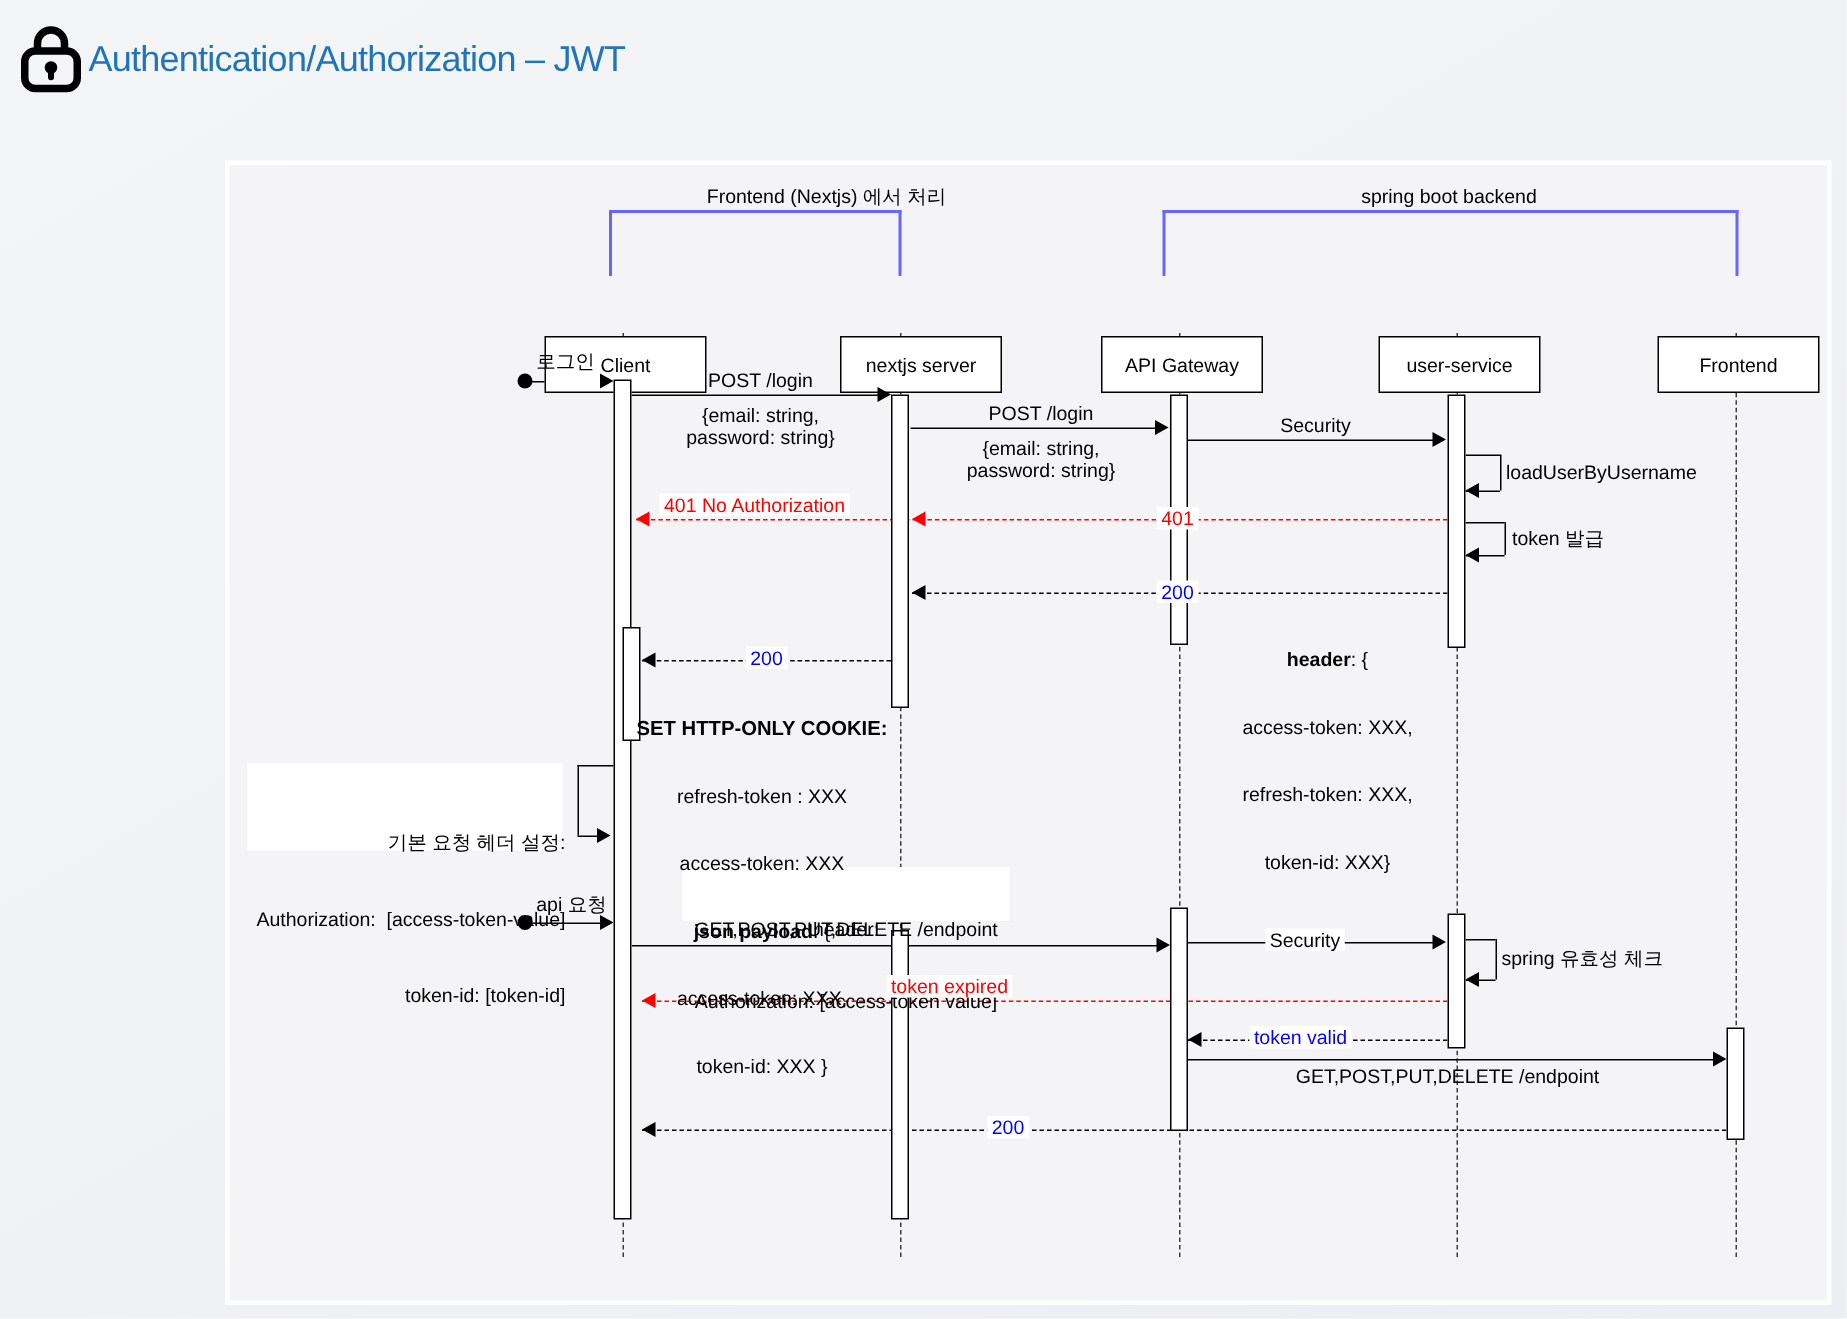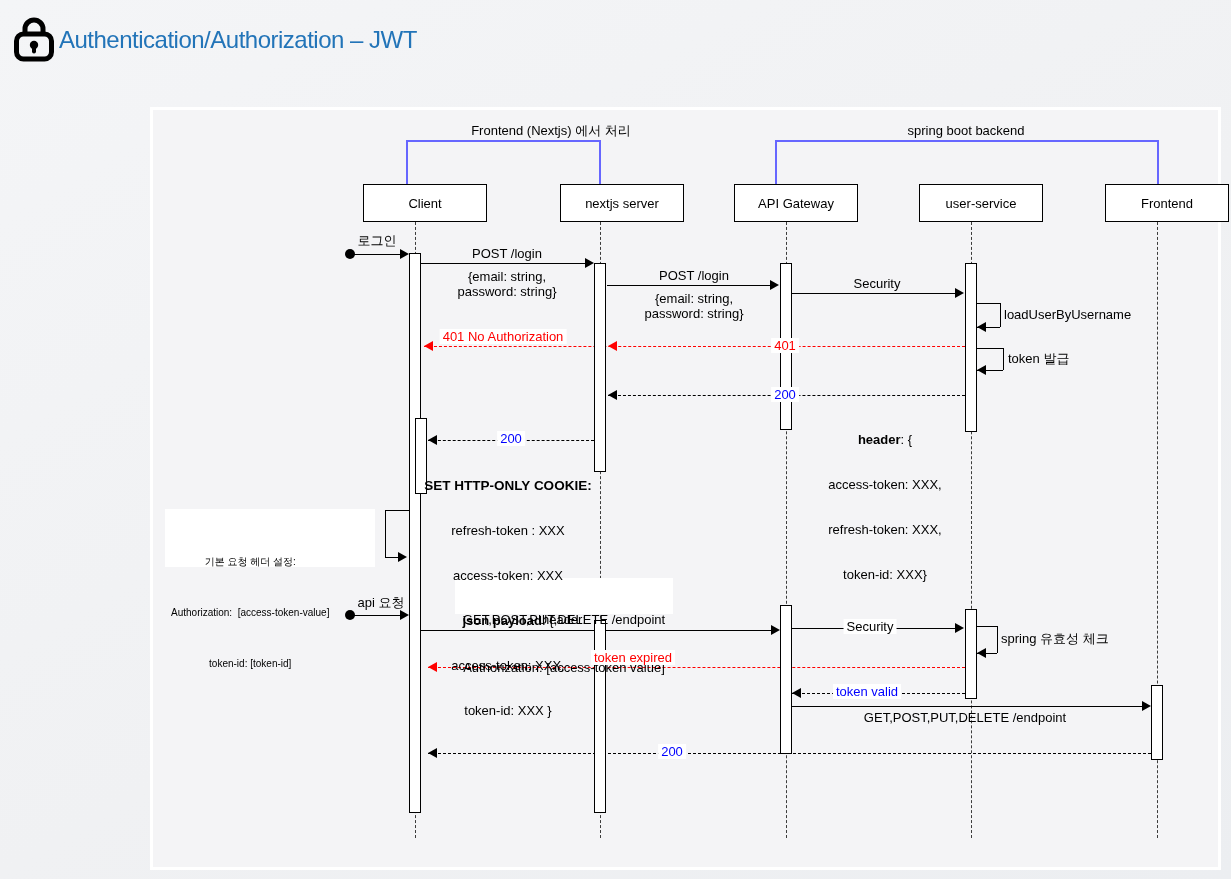--- a/index.html
+++ b/index.html
@@ -7,41 +7,41 @@
     width:1231px;height:879px;overflow:hidden;position:relative;
     background:linear-gradient(150deg,#f4f5f7 0%,#f0f1f3 55%,#eceef1 100%);
     font-family:"Liberation Sans","DejaVu Sans",sans-serif;
     color:#000;
   }
   .stage{position:absolute;inset:0;}
   .titlebar{position:absolute;left:13px;top:16px;display:flex;align-items:flex-start;}
   .title-text{font-size:24px;line-height:48px;color:#2274B8;margin-left:4px;letter-spacing:-0.5px;}
   .frame{position:absolute;left:150px;top:107px;width:1065px;height:757px;
          background:#f4f4f6;border:3px solid #ffffff;}
-  .pbox{position:absolute;width:124px;height:38px;background:#fff;border:1.5px solid #000;
-        display:flex;align-items:center;justify-content:center;font-size:13px;z-index:3;box-sizing:border-box;}
+  .pbox{position:absolute;width:108px;height:38px;background:#fff;border:1.5px solid #000;
+        display:flex;align-items:center;justify-content:center;font-size:13px;z-index:3;box-sizing:border-box;margin-top:40px;}
   .life{position:absolute;top:222px;height:616px;width:0;border-left:1px dashed #3c3c3c;z-index:1;}
   .act{position:absolute;width:10px;background:#fff;border:1px solid #000;z-index:3;}
   .hline{position:absolute;height:0;border-top:1px solid #000;z-index:2;}
   .vline{position:absolute;width:0;border-left:1px solid #000;z-index:2;}
   .dashed{border-top-style:dashed;}
   .redln{border-top-color:#FF0000;}
   .ar{position:absolute;width:0;height:0;border-style:solid;z-index:4;}
   .ar.r{border-width:5px 0 5px 9px;border-color:transparent transparent transparent #000;}
   .ar.l{border-width:5px 9px 5px 0;border-color:transparent #000 transparent transparent;}
   .ar.l.red{border-right-color:#FF0000;}
   .lbl{position:absolute;font-size:13px;white-space:pre;transform:translateX(-50%);z-index:5;line-height:14px;}
   .lbl.la{transform:none;}
   .chip{background:#fff;padding:0 3px;}
   .blue{color:#0000FF;}
   .redtxt{color:#FF0000;}
   .note{position:absolute;font-size:13px;text-align:center;transform:translateX(-50%);
         white-space:pre;z-index:5;line-height:15px;}
   .notebox{position:absolute;background:#fff;z-index:4;}
-  .notetext{position:absolute;font-size:10px;text-align:center;white-space:pre;z-index:5;line-height:17px;}
+  .notetext{position:absolute;font-size:13px;text-align:right;white-space:pre;z-index:5;line-height:17px;}
   .dot{position:absolute;width:10px;height:10px;background:#000;border-radius:50%;z-index:4;}
   .bh{position:absolute;height:0;border-top:2px solid #6666FF;z-index:2;}
   .bv{position:absolute;width:0;border-left:2px solid #6666FF;z-index:2;}
   b{font-weight:bold;margin-top:37px;}
 </style>
 </head>
 <body>
 
 <div class="stage">
 

